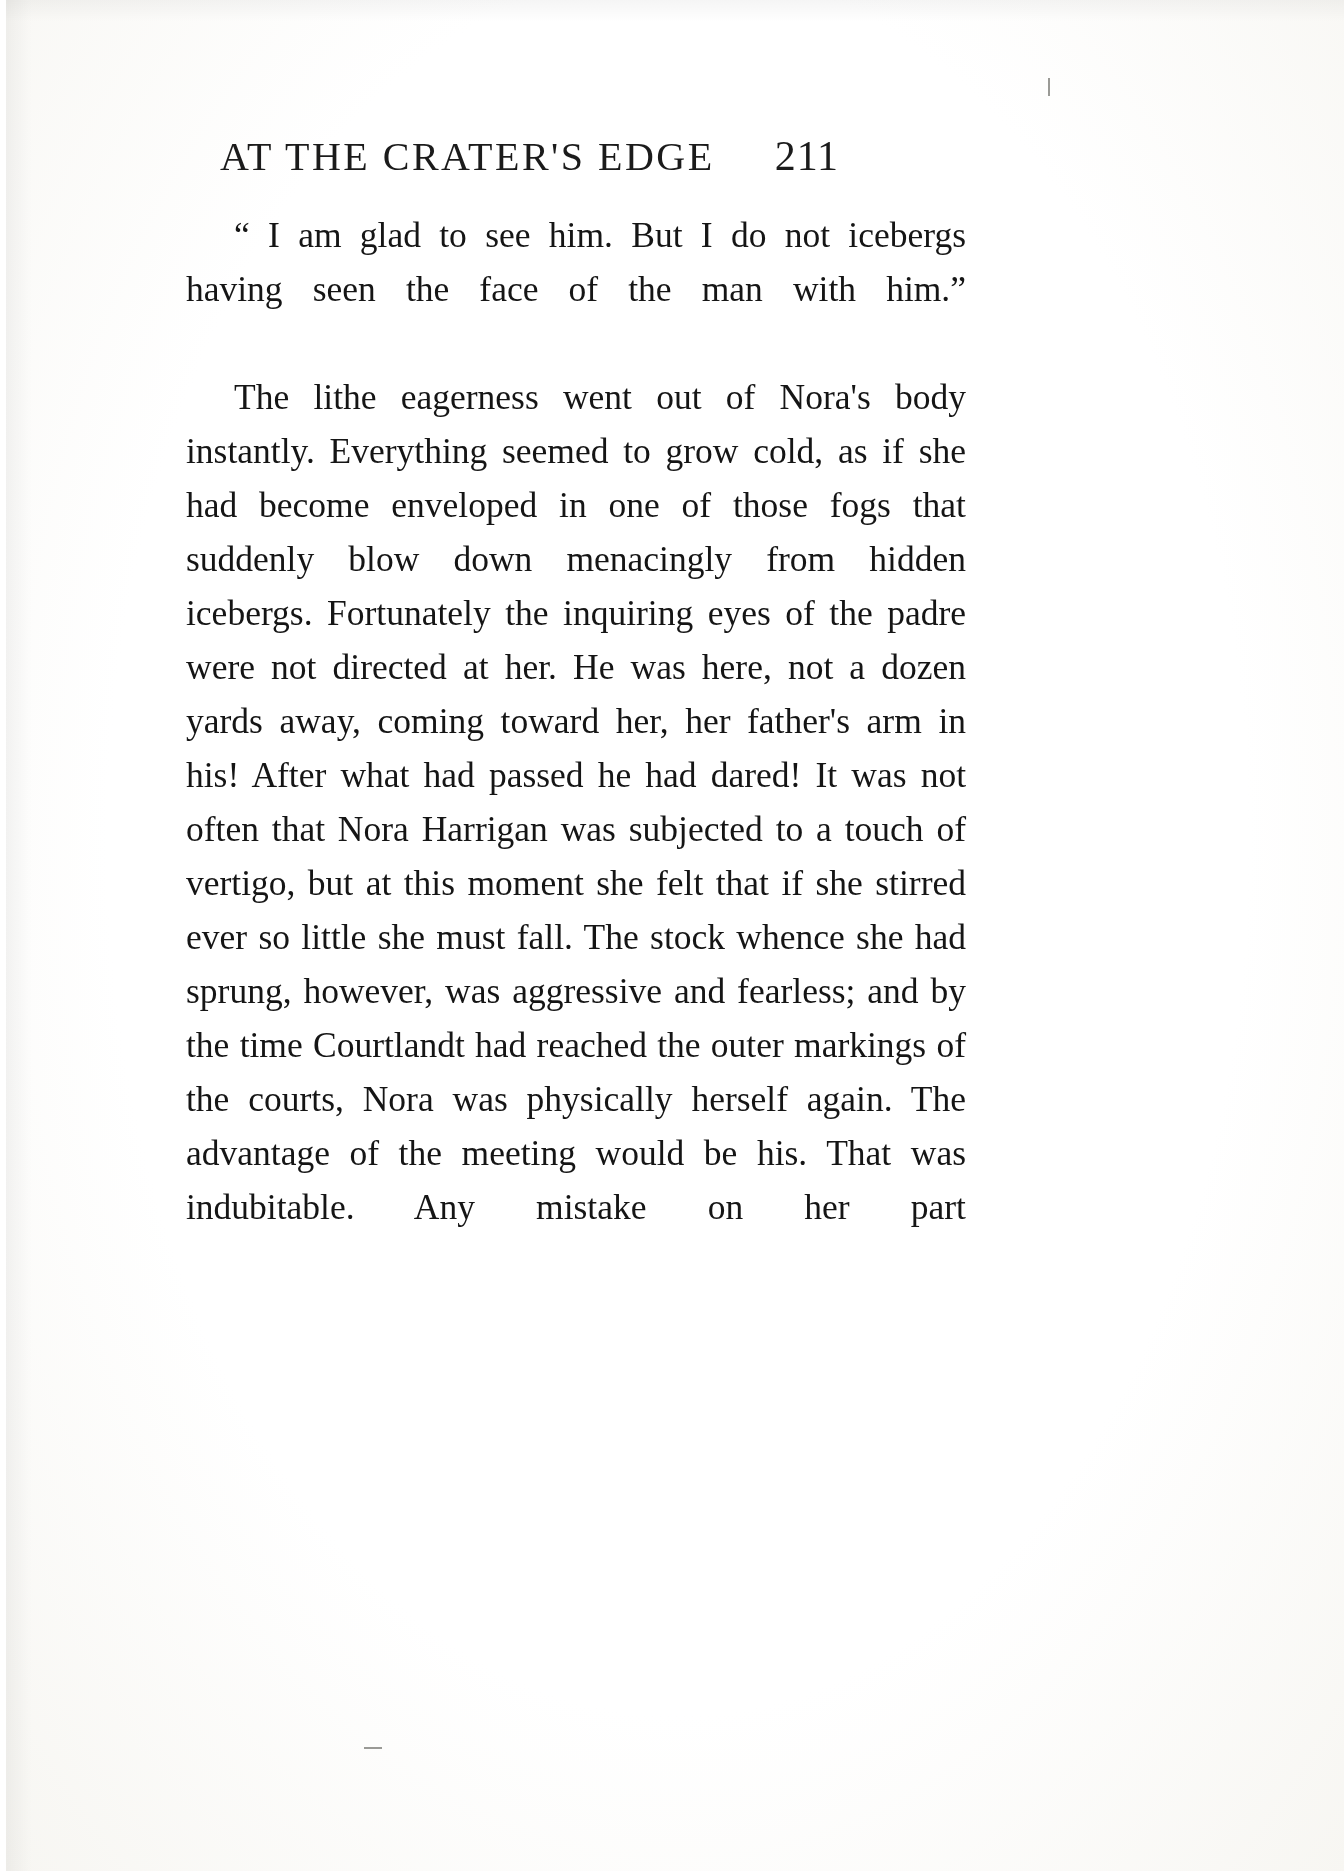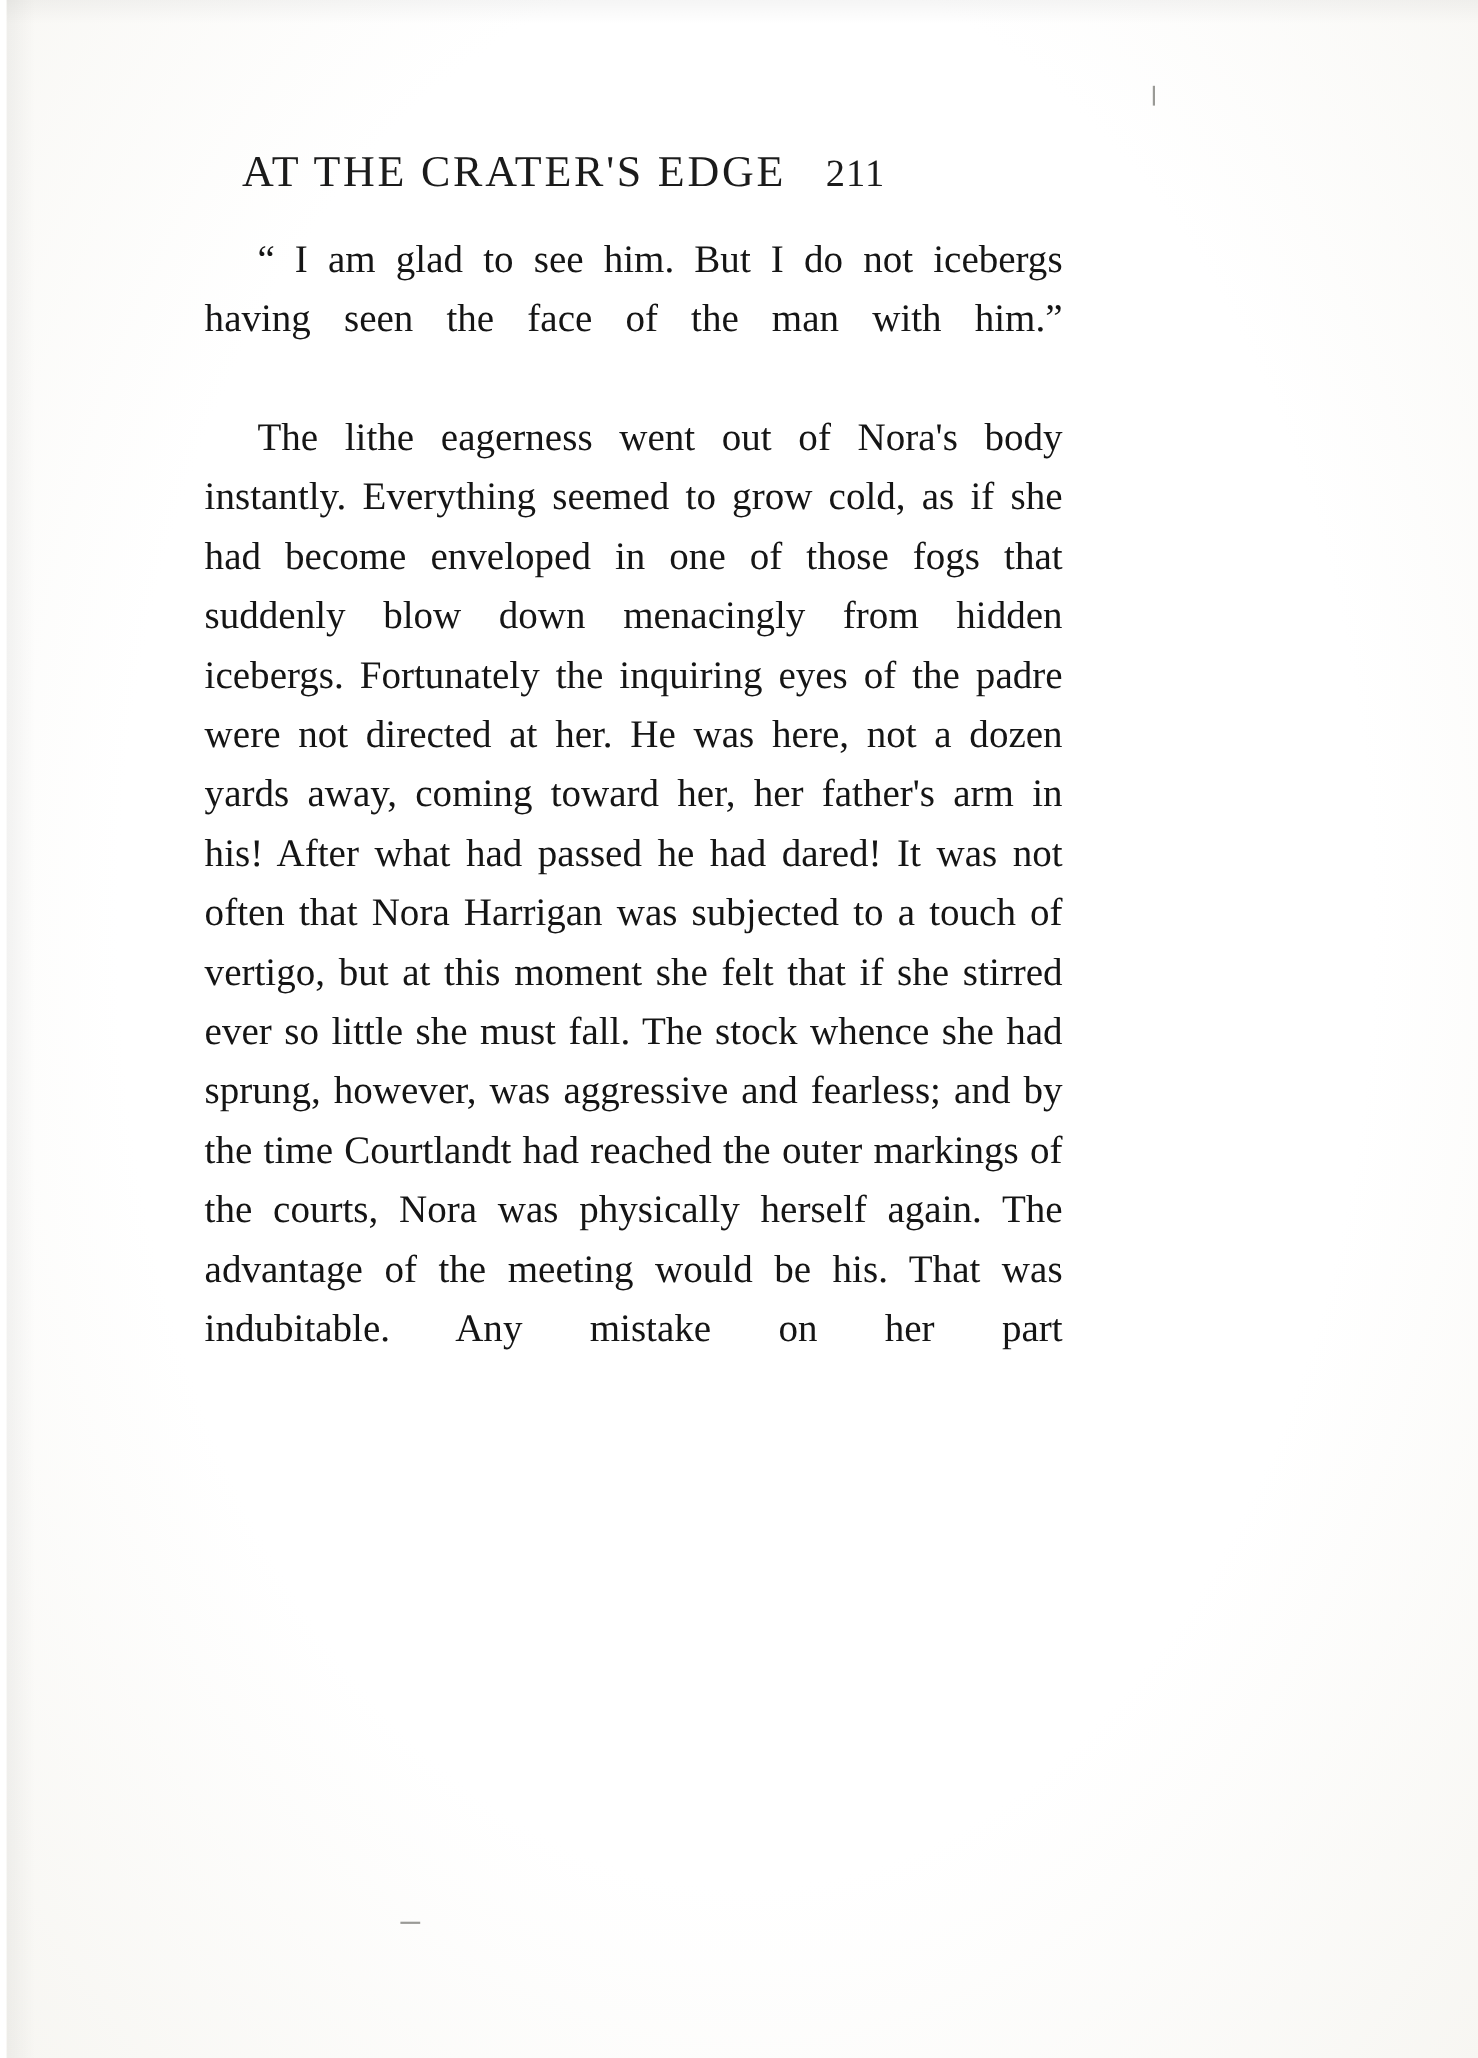--- a/index.html
+++ b/index.html
@@ -45,23 +45,23 @@
 
   .running-head .title {
     font-size: 40px;
     letter-spacing: 2.5px;
     font-family: "Liberation Serif", serif;
     color: #1b1b1b;
     white-space: nowrap;
   }
 
   .running-head .folio {
-    font-size: 35px;
+    font-size: 42px;
     letter-spacing: 1px;
-    margin-left: 36px;
+    margin-left: 60px;
     color: #1b1b1b;
   }
 
   .textblock {
     position: absolute;
     top: 208px;
     left: 180px;
     width: 780px;
     font-size: 35.5px;
     line-height: 54px;

